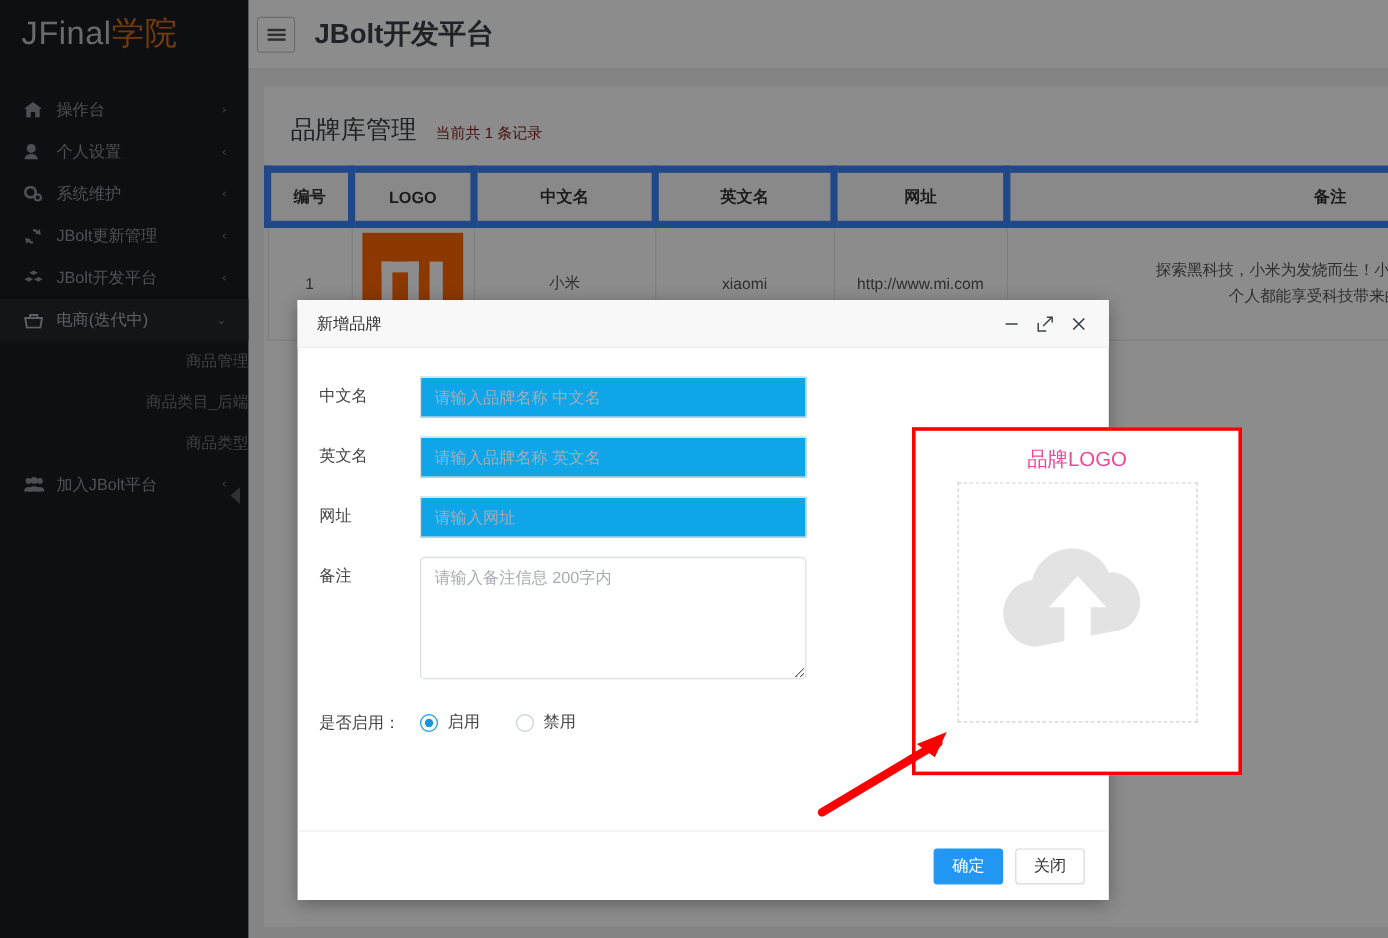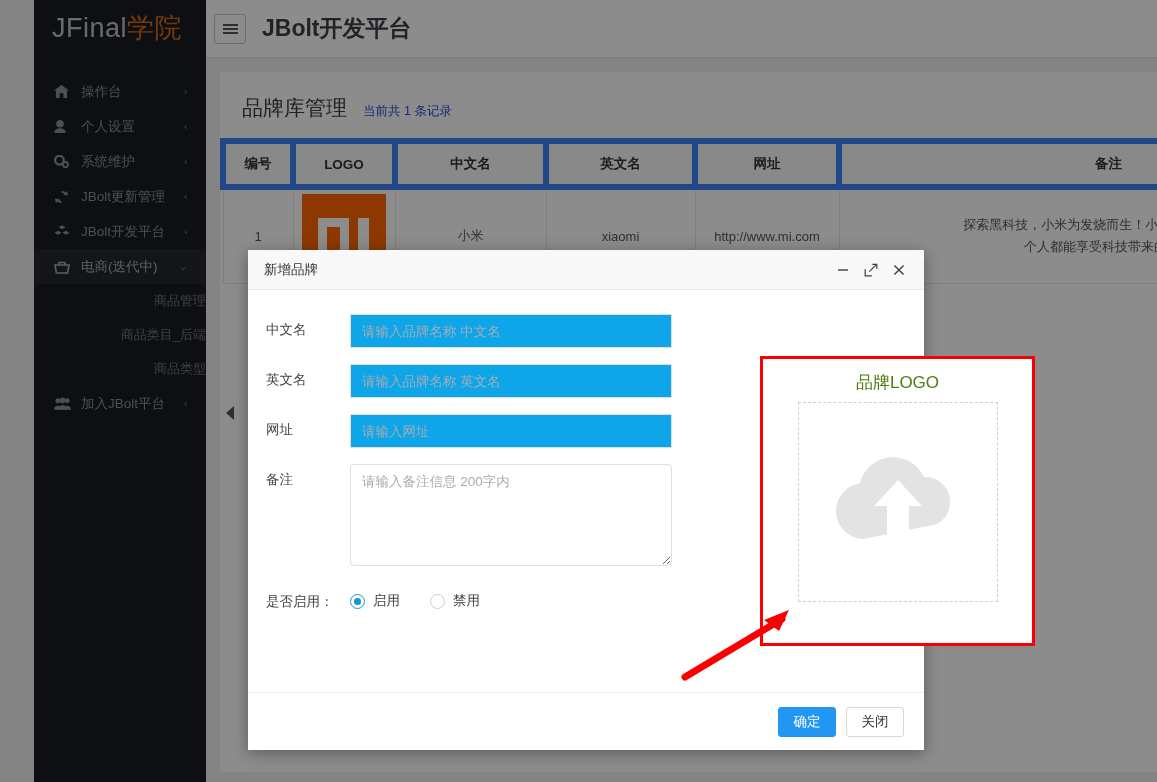--- a/index.html
+++ b/index.html
@@ -9,24 +9,23 @@
     overflow: hidden;
     font-family: "Liberation Sans", "DejaVu Sans", sans-serif;
     background: #f1f1f1;
   }
 
   #root { position: relative; width: 1157px; height: 782px; }
 
   
   #sidebar {
     position: absolute; left: 0; top: 0;
-    width: 172px; height: 782px;
+    width: 207px; height: 782px;
     background: #1a1d21;
     z-index: 5;
-    margin-left: 34px;
   }
   #brand {
     height: 56px;
     display: flex; align-items: center;
     padding-left: 18px;
     font-size: 27px;
     letter-spacing: .5px;
   }
   #brand .b1 { color: #bfc2c6; font-weight: 300; }
   #brand .b2 { color: #d46a12; font-weight: 400; }
@@ -111,21 +110,21 @@
     margin: 14px 0 0 20px;
     width: 1200px;
     background: #fff;
     min-height: 700px;
   }
   #card-head {
     padding: 22px 0 16px 22px;
     display: flex; align-items: baseline;
   }
   #page-title { font-size: 21px; color: #3b3f45; }
-  #rec-count { font-size: 12.5px; color: #1d4ed8; margin-left: 16px; }
+  #rec-count { font-size: 12.5px; color: #7f1d1d; margin-left: 16px; }
 
   table.grid { border-collapse: collapse; width: 1155px; table-layout: fixed; }
   table.grid th {
     border: 6px solid #3b82f6;
     background: #fafafa;
     font-size: 13.5px;
     color: #333;
     font-weight: bold;
     height: 46px;
     text-align: center;
@@ -247,21 +246,21 @@
     position: absolute;
     left: 512px; top: 66px;
     width: 275px; height: 290px;
     border: 3px solid #fb0000;
     background: #fff;
     padding-top: 12px;
   }
   #logo-title {
     text-align: center;
     font-size: 17px;
-    color: #4d7c0f;
+    color: #ec4899;
     margin-bottom: 8px;
   }
   #logo-drop {
     width: 200px; height: 200px;
     margin: 0 auto;
     border: 1px dashed #cfcfcf;
     display: flex; align-items: center; justify-content: center;
   }
   #logo-drop svg { display: block; }
 

